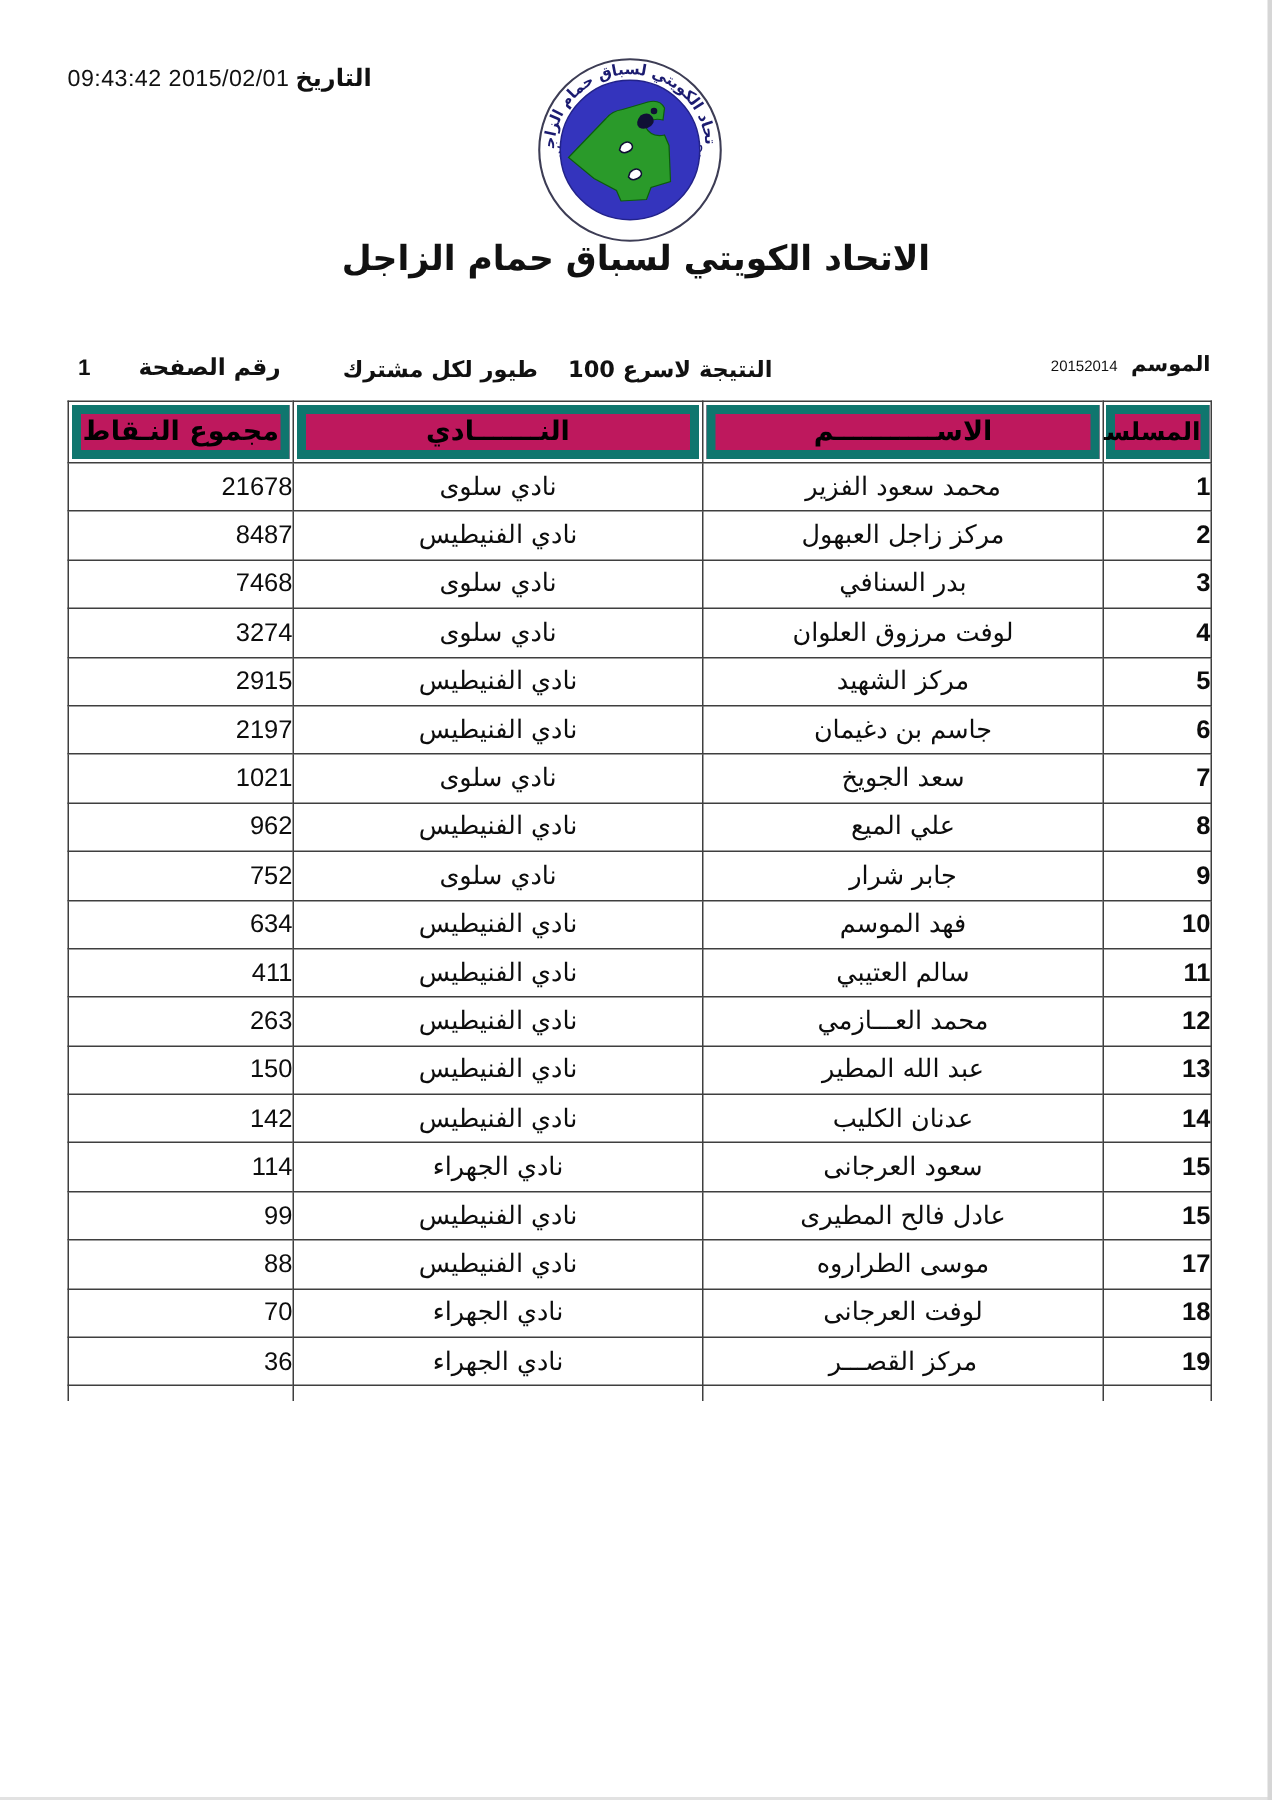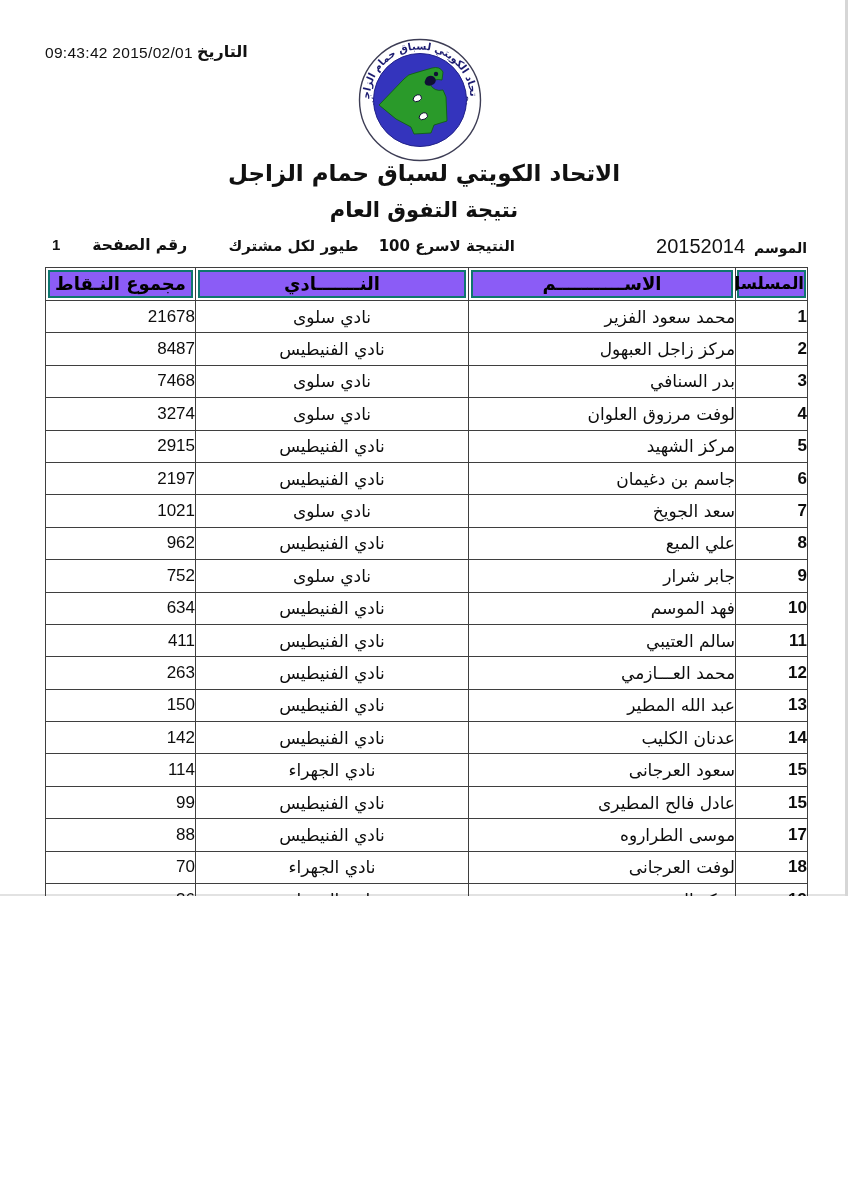--- a/index.html
+++ b/index.html
@@ -1,55 +1,55 @@
 <!DOCTYPE html>
 <html lang="ar"><head>
 <meta charset="utf-8">
 <style>
   html,body{margin:0;padding:0;background:#ffffff;}
   body{font-family:"DejaVu Sans",sans-serif;color:#111;}
-  .page{position:relative;width:848px;height:896px;background:#fff;overflow:hidden;margin:0 auto;text-decoration:underline;}
+  .page{position:relative;width:848px;height:1200px;background:#fff;overflow:hidden;margin:0 auto;text-decoration:underline;}
   .page::after{content:"";position:absolute;right:0;top:0;width:3px;height:100%;background:#d6d6d6;}
   .page::before{content:"";position:absolute;left:0;bottom:0;width:100%;height:2px;background:#e2e2e2;}
 
   .latin{font-family:"Liberation Sans","DejaVu Sans",sans-serif;}
 
   .date-value{position:absolute;left:45px;top:44px;font-size:15.5px;letter-spacing:.3px;}
   .date-label{position:absolute;left:197px;top:42px;font-size:16px;font-weight:bold;}
 
   .logo-wrap{position:absolute;left:358px;top:37px;width:124px;height:126px;}
 
   .doc-title{position:absolute;left:0;top:160px;width:100%;text-align:center;
              font-size:23px;font-weight:bold;}
   .doc-subtitle{position:absolute;left:0;top:198px;width:100%;text-align:center;
              font-size:21px;font-weight:bold;}
 
   .meta-row{position:absolute;left:45px;top:235px;width:762px;height:24px;direction:rtl;font-size:15px;}
   .meta-season{position:absolute;right:0;top:0;display:flex;direction:rtl;align-items:baseline;gap:9px;}
   .meta-season .lbl{font-weight:bold;font-size:14px;}
-  .meta-season .val{font-size:20px;text-align:right;}
+  .meta-season .val{font-size:10px;text-align:right;}
   .meta-center{position:absolute;right:292px;top:2px;display:flex;direction:rtl;align-items:baseline;gap:20px;font-size:15px;font-weight:bold;}
   .meta-page{position:absolute;left:7px;top:1px;display:flex;direction:rtl;align-items:baseline;gap:32px;}
   .meta-page .lbl{font-weight:bold;font-size:15.5px;}
   .meta-page .num{font-weight:bold;font-size:15px;}
 
   table.results{position:absolute;left:45px;top:267px;width:762px;border-collapse:collapse;
                 direction:rtl;table-layout:fixed;}
   table.results td,table.results th{border:1px solid #3f3f3f;padding:0;overflow:hidden;white-space:nowrap;}
   col.c-serial{width:72px;} col.c-name{width:267px;} col.c-club{width:273px;} col.c-points{width:150px;}
 
   tr.hdr th{height:30px;background:#fff;font-weight:bold;}
-  .hdr-block{margin:2px;height:24px;line-height:24px;background:#8b5cf6;border:2px solid #0f766e;
+  .hdr-block{margin:2px;height:24px;line-height:24px;background:#be185d;border:6px solid #0f766e;
              font-size:18px;text-align:center;color:#000;}
   th.h-serial .hdr-block{font-size:16.5px;margin:2px 1px;}
 
   tr.row td{height:31.4px;font-size:17px;color:#0d0d0d;}
   td.c-serial{text-align:right;padding-left:2px;padding-right:4px;font-weight:bold;font-size:20px;
               font-family:"Liberation Sans","DejaVu Sans",sans-serif;}
-  td.c-name{text-align:right;padding-right:8px;}
+  td.c-name{text-align:center;padding-right:8px;}
   td.c-club{text-align:center;}
   td.c-points{text-align:right;padding-right:9px;font-size:19.5px;
               font-family:"Liberation Sans","DejaVu Sans",sans-serif;}
   tr.stub td{height:10px;border-bottom:none;}
 </style>
 </head>
 <body>
 
 <div class="page">
 
@@ -74,21 +74,20 @@
       <g fill="#101035">
         <path d="M 69,40 q 5,-3 8,1 q 2,3 -1,6 q -4,3 -8,1 q -3,-3 1,-8 Z"></path>
         <circle cx="78" cy="37" r="2.2"></circle>
         <path d="M 56,60 q 4,-4 7,-1 q 2,3 -2,5 q -4,2 -6,-1 Z" fill="#ffffff" stroke="#101035" stroke-width="1"></path>
         <path d="M 62,78 q 4,-4 7,-1 q 2,3 -2,5 q -4,2 -6,-1 Z" fill="#ffffff" stroke="#101035" stroke-width="1"></path>
       </g>
     </svg>
   </div>
 
   <div class="doc-title">الاتحاد الكويتي لسباق حمام الزاجل</div>
-  <div class="doc-subtitle">نتيجة التفوق العام</div>
 
   <div class="meta-row">
     <div class="meta-season">
       <span class="lbl">الموسم</span>
       <span class="val latin">20152014</span>
     </div>
     <div class="meta-center">
       <span>النتيجة لاسرع 100</span>
       <span>طيور لكل مشترك</span>
     </div>

